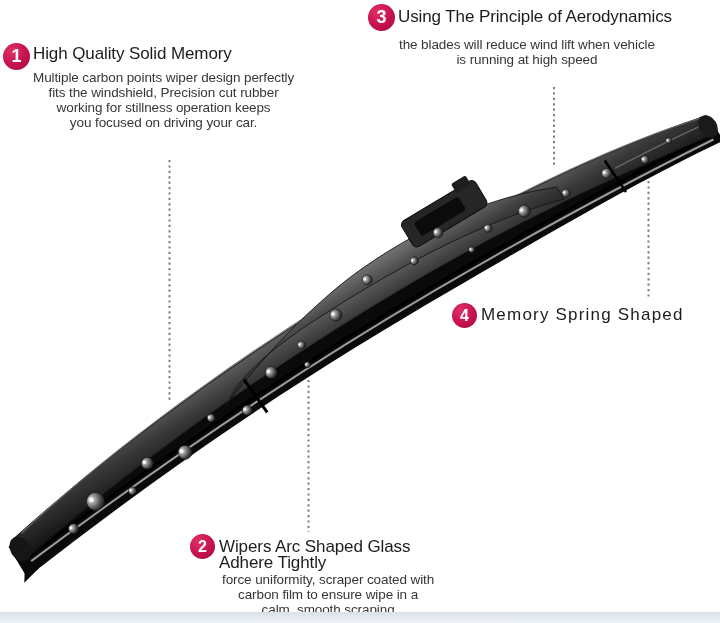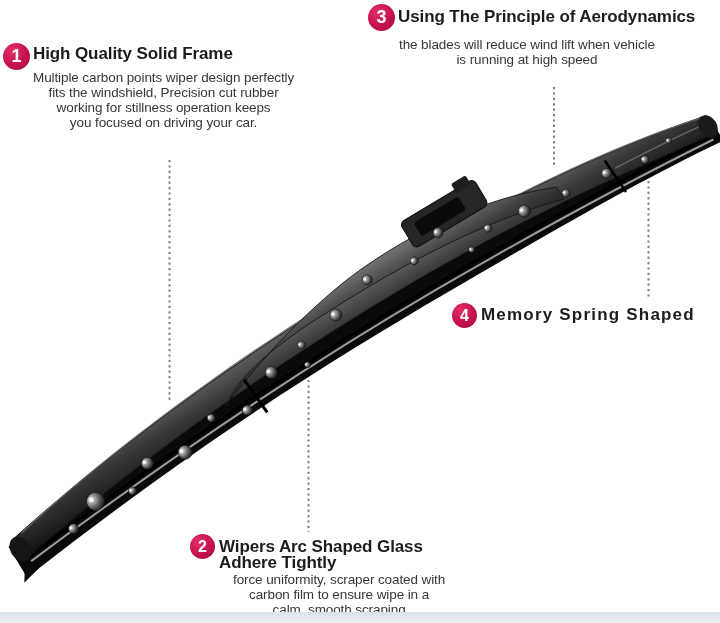--- a/index.html
+++ b/index.html
@@ -10,21 +10,21 @@
   .illustration{position:absolute;left:0;top:0;width:720px;height:623px;}
   .badge{
     position:absolute;border-radius:50%;
     background:radial-gradient(circle at 35% 30%, #e03068 0%, #c5114c 55%, #a30d3f 100%);
     color:#fff;font-weight:700;display:flex;align-items:center;justify-content:center;
     box-shadow:0 0 0 1.5px #ffffff;
   }
   .badge.b27{width:27px;height:27px;font-size:18px;}
   .badge.b25{width:25px;height:25px;font-size:16px;}
   .f-title{
-    position:absolute;font-size:17px;font-weight:700;color:#1c1c1c;
+    position:absolute;font-size:17px;font-weight:400;color:#1c1c1c;
     line-height:15.5px;white-space:pre-line;letter-spacing:-0.1px;
   }
   .f-title.spaced{letter-spacing:1.2px;}
   .f-body{
     position:absolute;font-size:13.5px;color:#363636;line-height:15px;
     white-space:pre-line;letter-spacing:-0.1px;text-align:center;
   }
   .bottom-strip{
     position:absolute;left:0;top:612px;width:720px;height:11px;
     background:linear-gradient(#d9e1ea,#eef2f6);
@@ -174,35 +174,35 @@
           </g>
         <g>
             <circle cx="365" cy="-12" r="3" fill="url(#dropGrad)"></circle>
             <circle cx="364" cy="-13.2" r="0.8" fill="#f4f4f4" stroke="none"></circle>
           </g>
       </g>
     </g>
   </svg>
 
   <div class="badge b27" style="left:3px;top:43px;">1</div>
-  <div class="f-title" style="left:33px;top:46px;">High Quality Solid Frame</div>
+  <div class="f-title" style="left:33px;top:46px;">High Quality Solid Memory</div>
   <div class="f-body" style="left:33px;top:70px;">Multiple carbon points wiper design perfectly
 fits the windshield, Precision cut rubber
 working for stillness operation keeps
 you focused on driving your car.</div>
 
   <div class="badge b27" style="left:368px;top:4px;">3</div>
   <div class="f-title" style="left:398px;top:9px;">Using The Principle of Aerodynamics</div>
   <div class="f-body" style="left:399px;top:37px;">the blades will reduce wind lift when vehicle
 is running at high speed</div>
 
   <div class="badge b25" style="left:452px;top:303px;">4</div>
   <div class="f-title spaced" style="left:481px;top:307px;">Memory Spring Shaped</div>
 
   <div class="badge b25" style="left:190px;top:534px;">2</div>
   <div class="f-title" style="left:219px;top:539px;">Wipers Arc Shaped Glass
 Adhere Tightly</div>
-  <div class="f-body" style="left:222px;top:572px;margin-left:11px;">force uniformity, scraper coated with
+  <div class="f-body" style="left:222px;top:572px;">force uniformity, scraper coated with
 carbon film to ensure wipe in a
 calm, smooth scraping</div>
 
   <div class="bottom-strip"></div>
 </div>
 
 </body></html>

